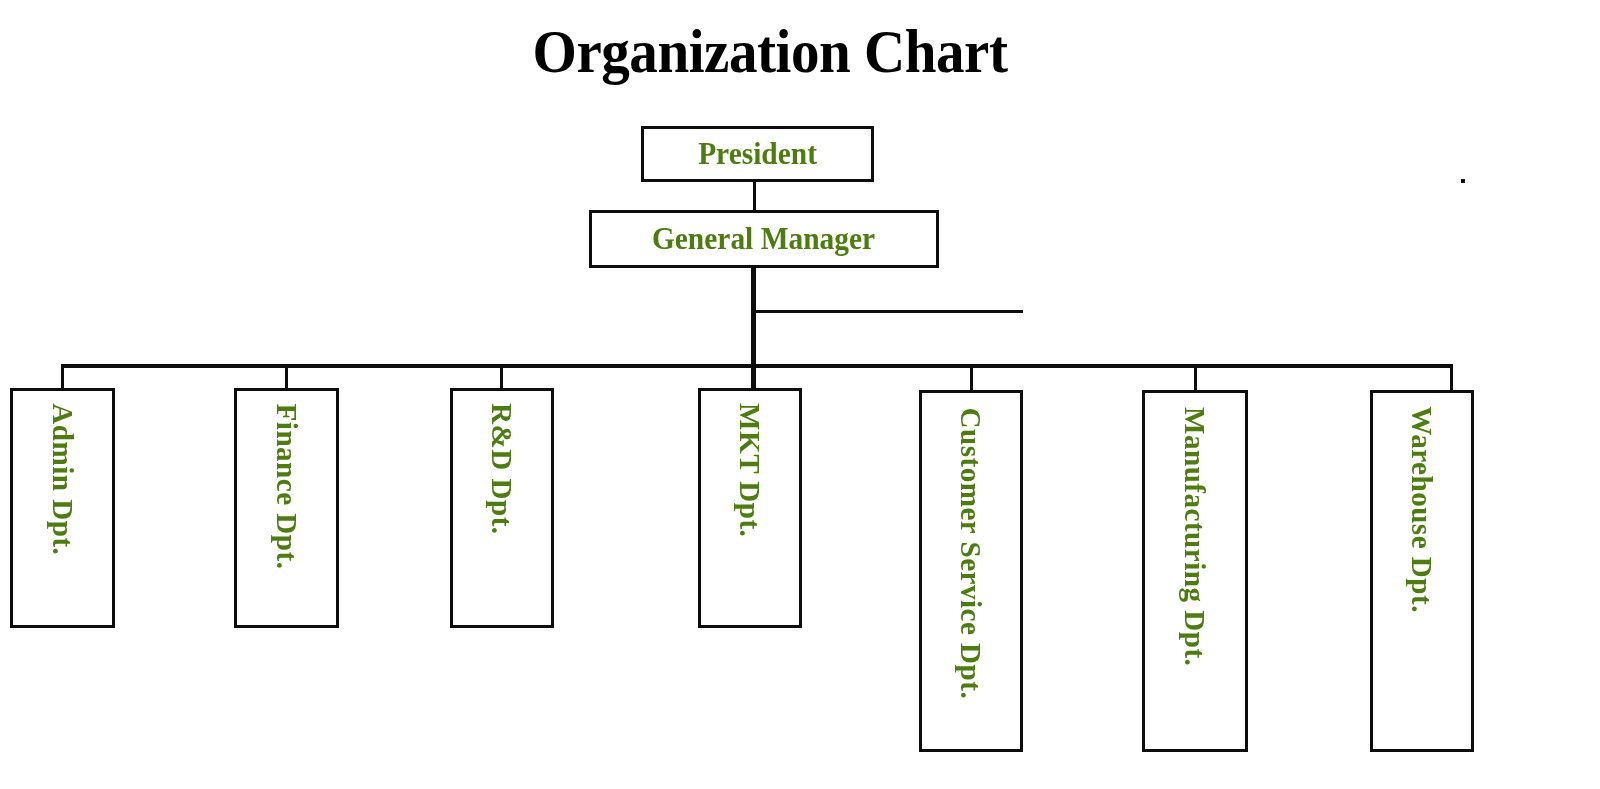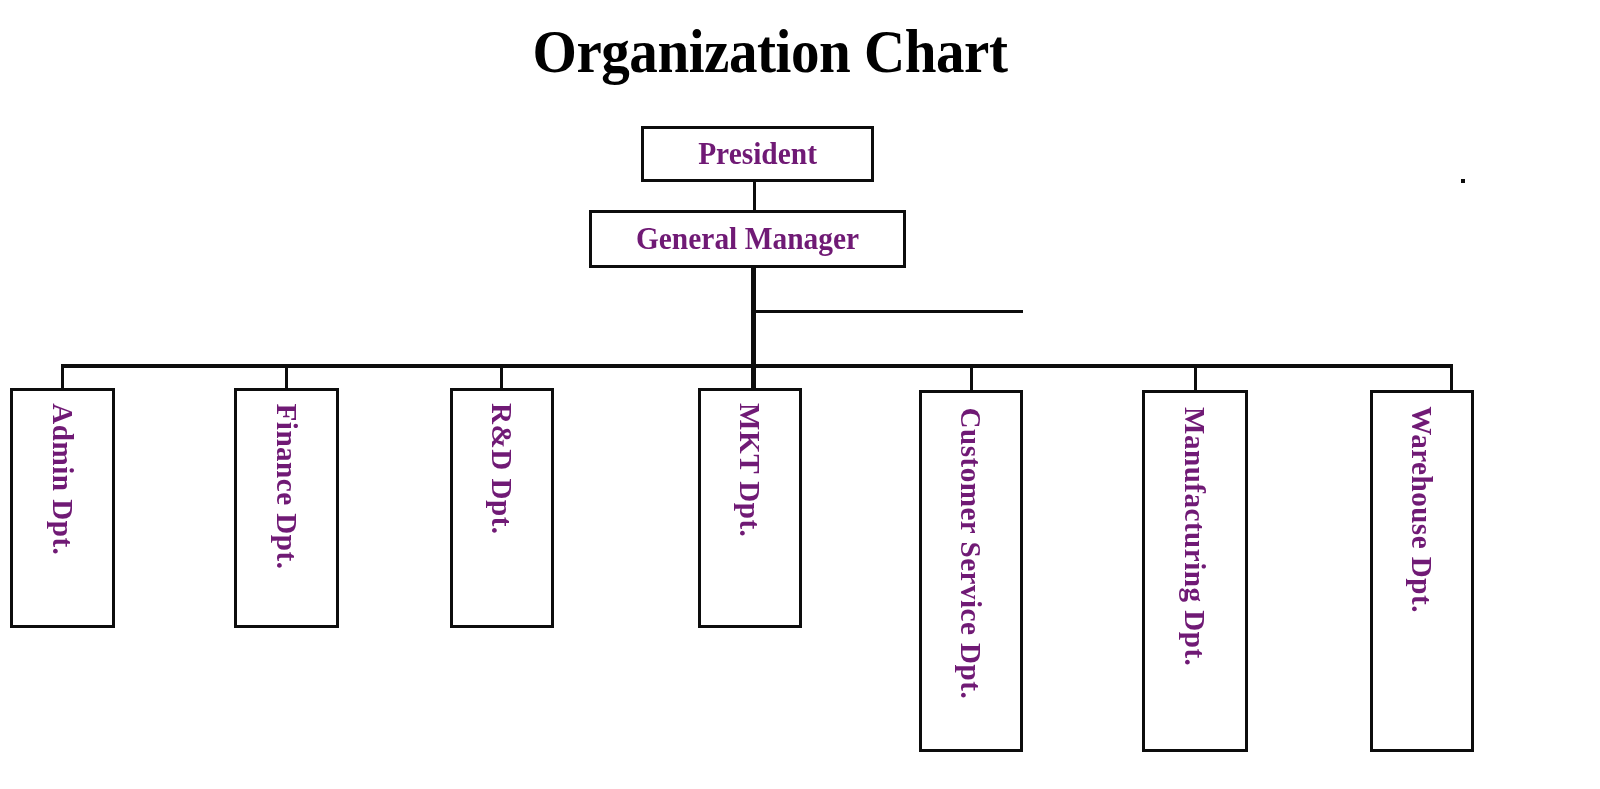--- a/index.html
+++ b/index.html
@@ -33,21 +33,21 @@
     white-space: nowrap;
   }
   .node {
     position: absolute;
     box-sizing: border-box;
     border: 3px solid #0d0d0d;
     background: #ffffff;
     display: flex;
     align-items: center;
     justify-content: center;
-    color: #701a75;
+    color: #4d7c0f;
   }
   .node-h .label {
     font-size: 31px;
     font-weight: bold;
     white-space: nowrap;
     transform: scaleX(0.95);
   }
   .node-v {
     align-items: flex-start;
     justify-content: center;
@@ -91,21 +91,21 @@
 <div id="chart-root">
 
   <div class="title">Organization Chart</div>
 
   <div class="node node-h" style="left:641px; top:126px; width:233px; height:56px;">
     <span class="label">President</span>
   </div>
 
   <div class="line conn-v" style="left:753px; top:182px; height:29px;"></div>
 
-  <div class="node node-h" style="left:589px; top:210px; width:317px; height:58px;">
+  <div class="node node-h" style="left:589px; top:210px; width:350px; height:58px;">
     <span class="label">General Manager</span>
   </div>
 
   <div class="line trunk" style="left:751px; top:268px; height:122px;"></div>
 
   <div class="line conn-h" style="left:753px; top:310px; width:270px;"></div>
 
 
   <div class="dot" style="left:1461px; top:179px;"></div>
 

